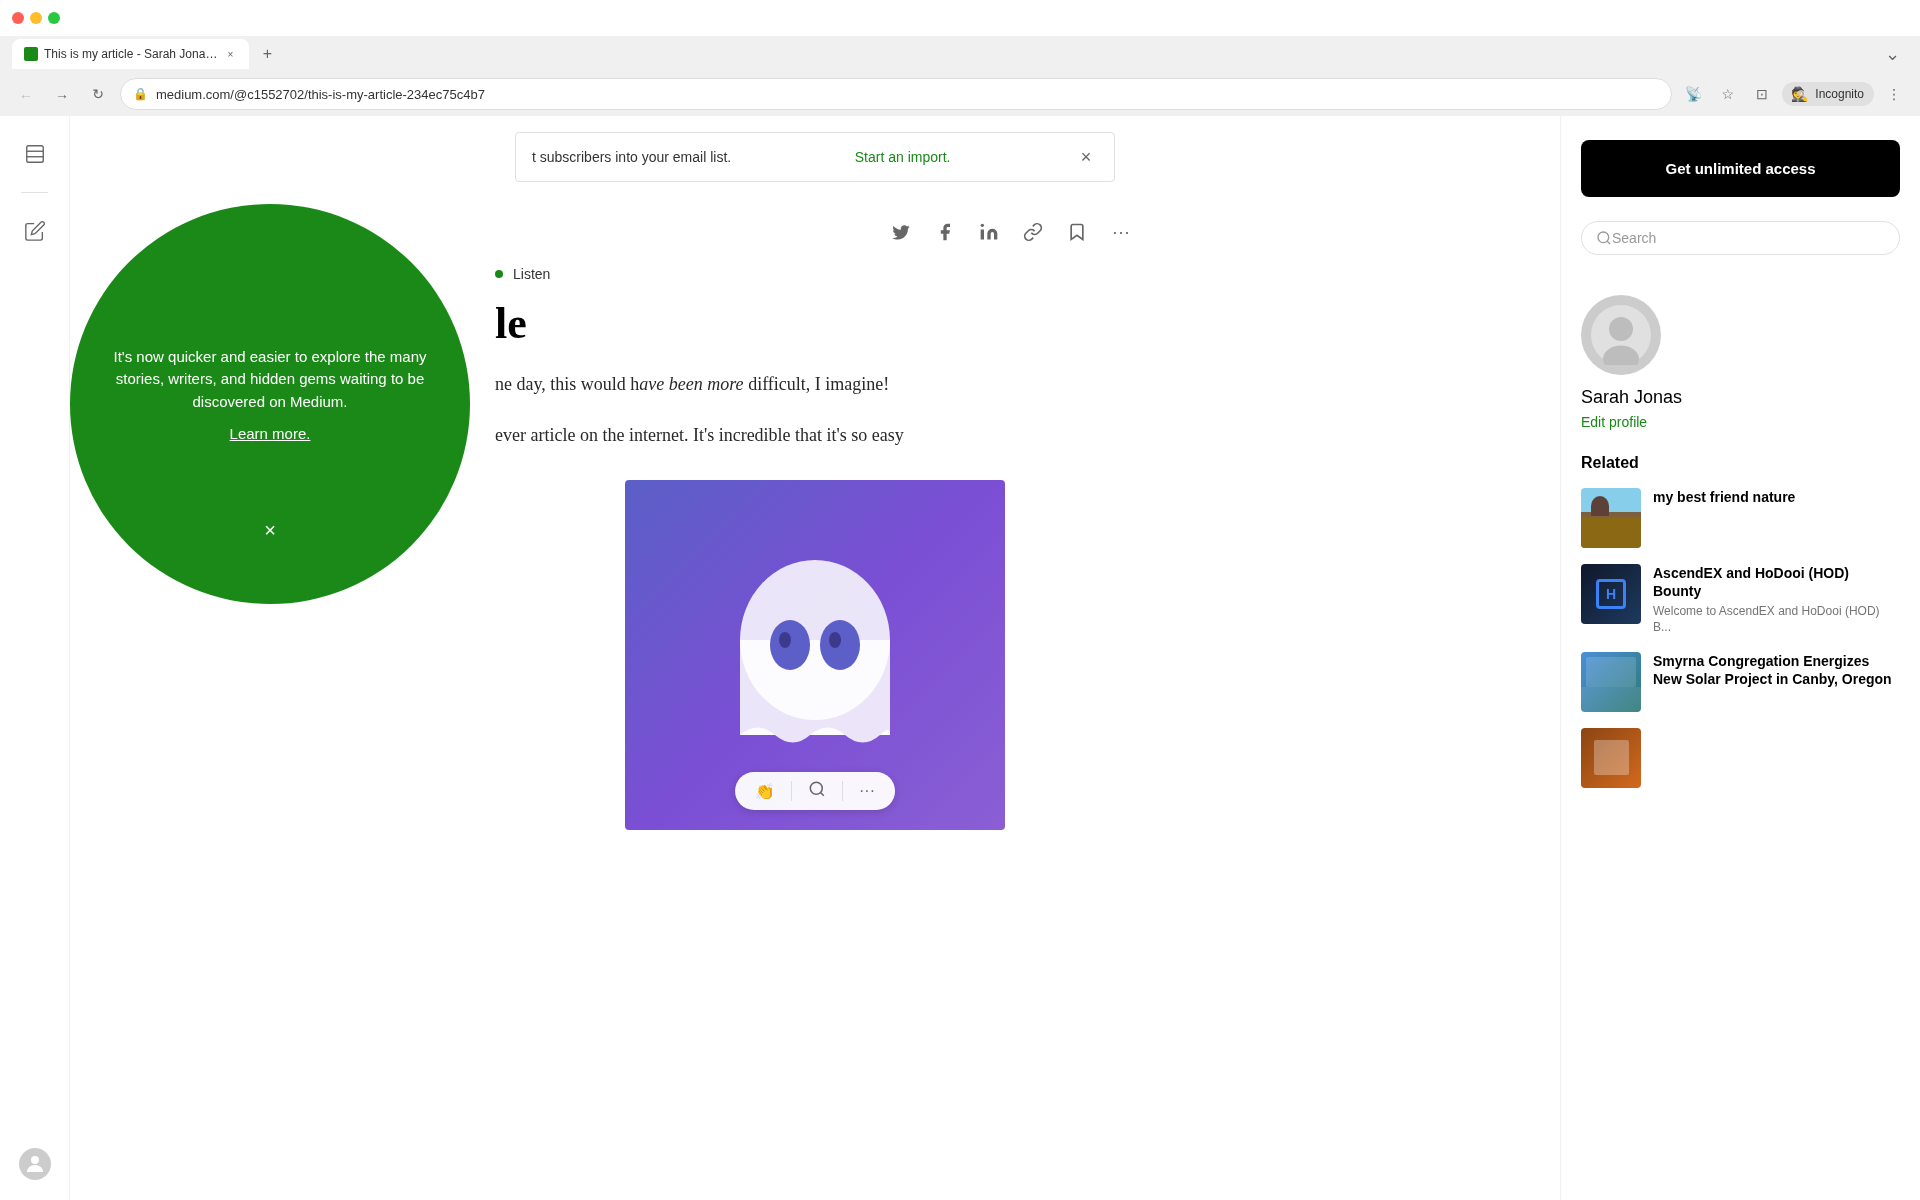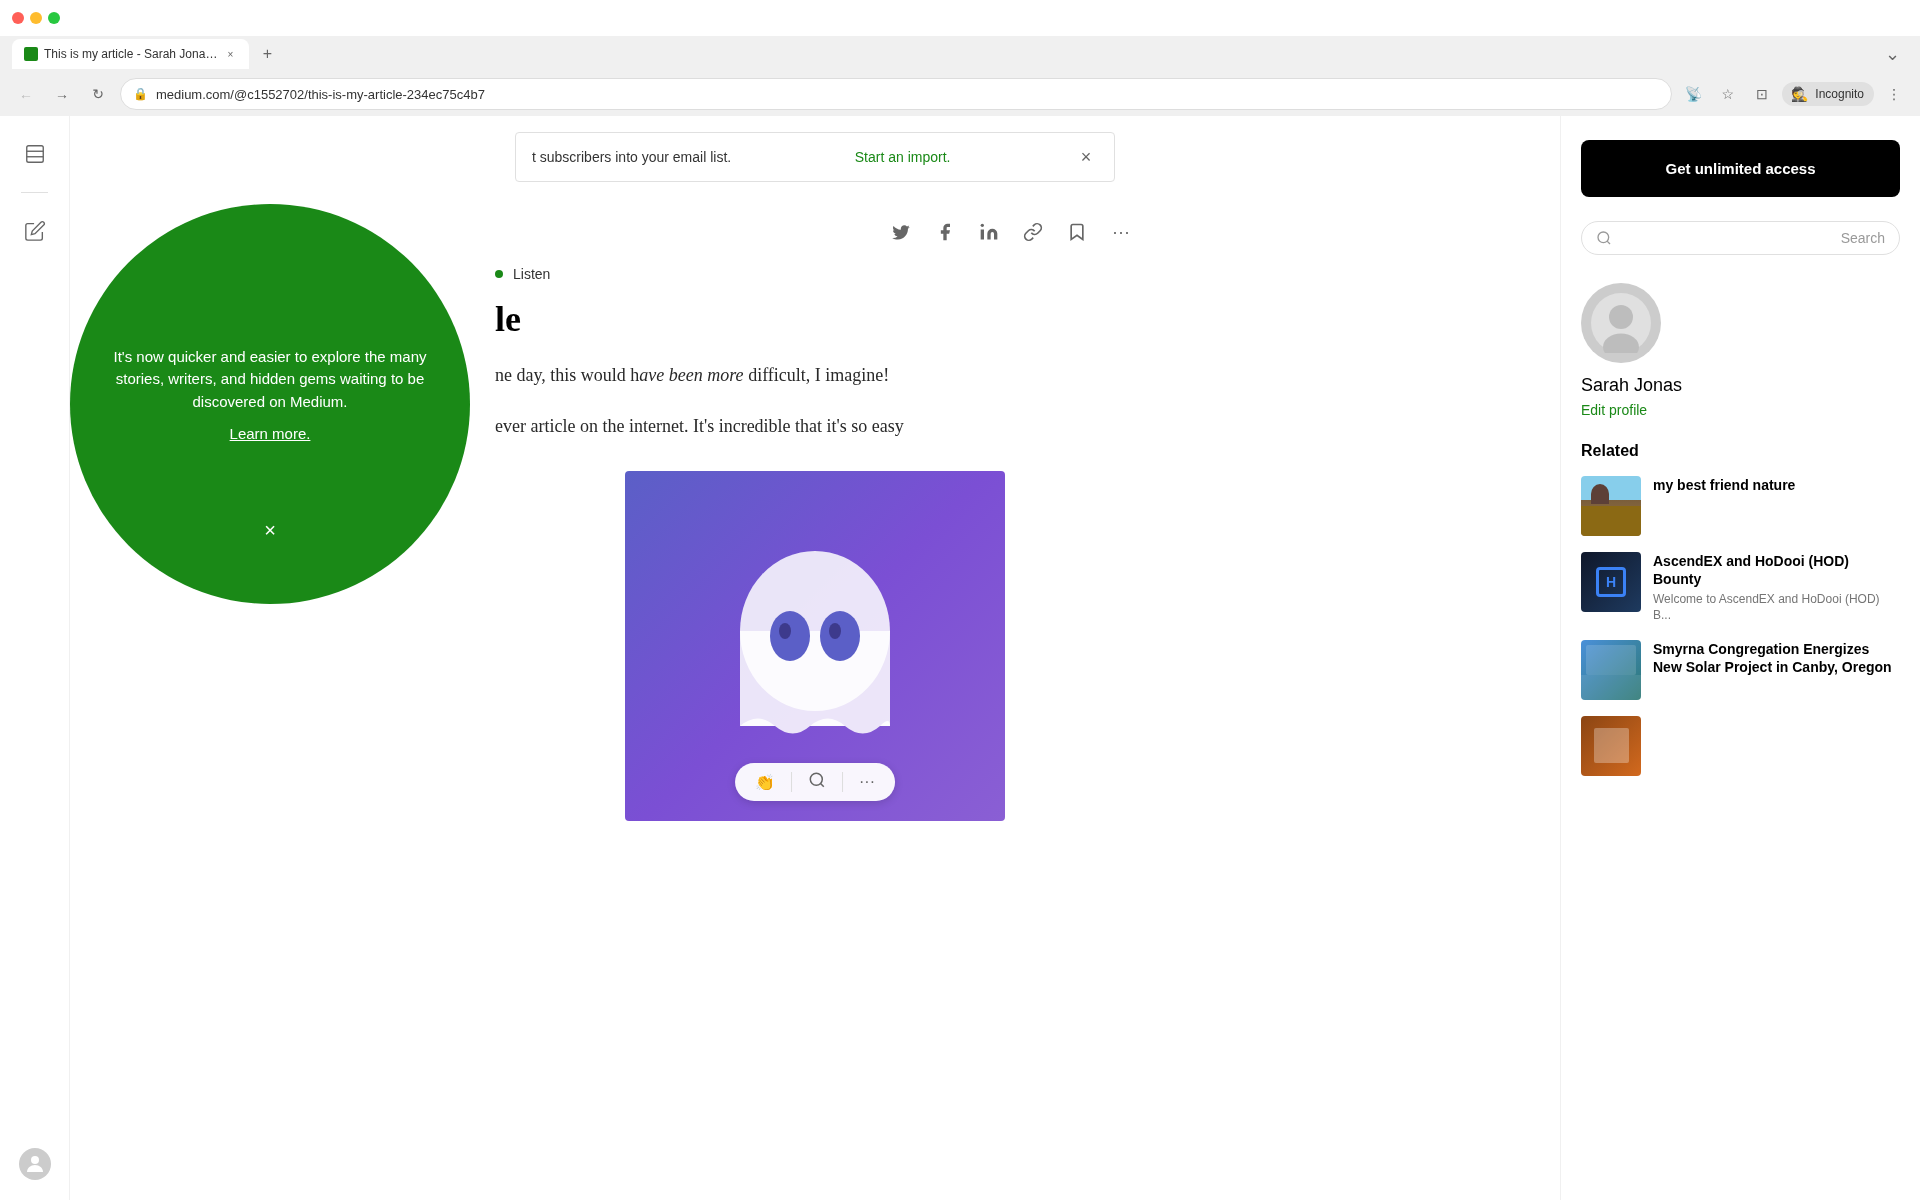--- a/index.html
+++ b/index.html
@@ -148,21 +148,21 @@
       align-items: center;
       gap: 10px;
       font-size: 14px;
       color: #333;
       cursor: pointer;
       margin-bottom: 16px;
     }
     .listen-dot { width: 8px; height: 8px; border-radius: 50%; background: #1a8917; }
 
     .article-title {
-      font-size: 36px;
+      font-size: 44px;
       font-weight: 700;
       color: #000;
       margin-bottom: 20px;
       font-family: Georgia, serif;
     }
 
     .article-body {
       font-size: 18px;
       line-height: 1.7;
       color: #292929;
@@ -230,27 +230,26 @@
       border-radius: 8px;
       font-size: 15px;
       font-weight: 600;
       cursor: pointer;
       margin-bottom: 24px;
     }
 
     .search-bar {
       display: flex;
       align-items: center;
-      gap: 8px;
+      gap: 0;
       border: 1px solid #e0e0e0;
       border-radius: 20px;
       padding: 8px 14px;
-      margin-bottom: 28px;
+      margin-bottom: 40px;
       cursor: text;
-      text-align: right;
     }
     .search-input-fake { flex: 1; font-size: 14px; color: #999; }
 
     .author-section {
       display: flex;
       flex-direction: column;
       align-items: flex-start;
       margin-bottom: 24px;
     }
     .author-avatar {

